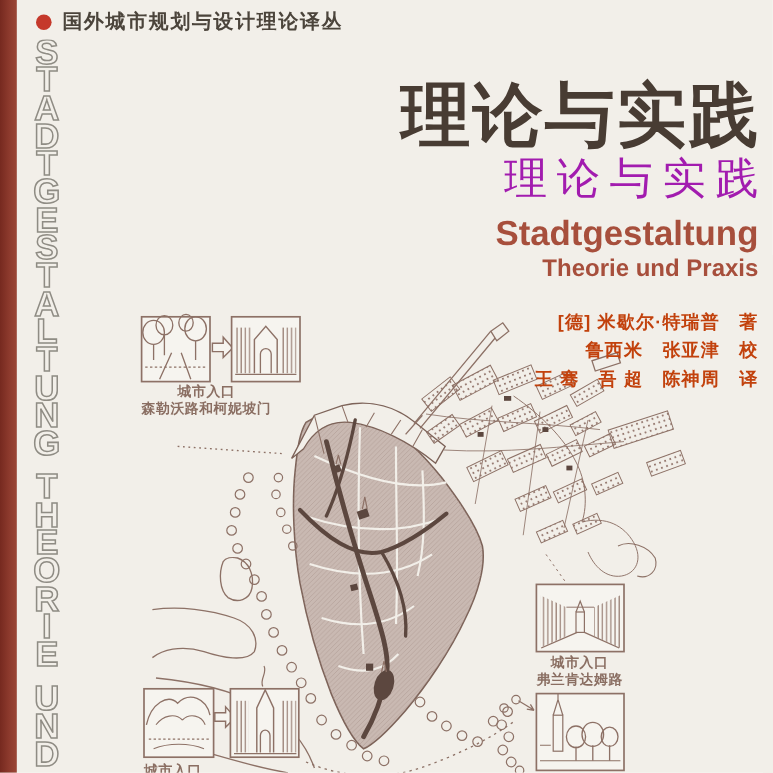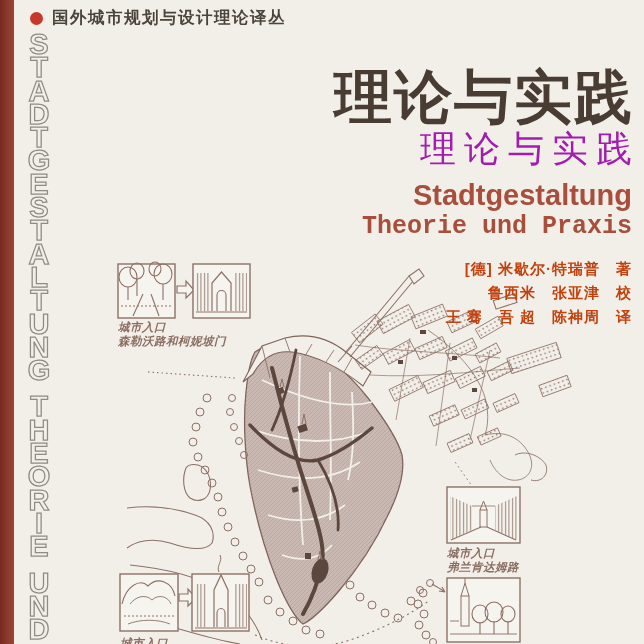--- a/index.html
+++ b/index.html
@@ -24,31 +24,31 @@
   .series-bullet{width:13px;height:13px;border-radius:50%;background:#c5392b;margin-right:9px;}
   .series-label{font-size:16.5px;font-weight:bold;letter-spacing:1.5px;color:#4b443b;}
 
   
   .title-zh{position:absolute;top:68px;right:12px;font-size:58px;line-height:1;
     font-weight:bold;color:#483c33;letter-spacing:2px;margin-right:-2px;white-space:nowrap;}
   .subtitle-zh{position:absolute;top:131px;right:12px;font-size:36px;line-height:1;
     font-weight:normal;color:#a21caf;letter-spacing:8px;margin-right:-8px;white-space:nowrap;}
   .title-de{position:absolute;top:181px;right:12px;font-size:29px;line-height:1;
     font-weight:bold;color:#a74f3c;white-space:nowrap;}
-  .subtitle-de{position:absolute;top:214px;right:12px;font-size:25px;line-height:1;
-    font-weight:bold;color:#a74f3c;white-space:nowrap;font-family:Liberation Mono, monospace;}
+  .subtitle-de{position:absolute;top:214px;right:12px;font-size:20px;line-height:1;
+    font-weight:bold;color:#a74f3c;white-space:nowrap;}
 
   
   .credits{position:absolute;top:257px;right:12px;text-align:right;
     font-size:15px;line-height:24px;font-weight:bold;color:#c2410c;letter-spacing:1px;}
 
   
   .map-svg{position:absolute;left:0;top:0;}
   .map-label{position:absolute;font-size:11.5px;line-height:13.5px;color:#8a6e62;
-    font-style:italic;letter-spacing:0.5px;white-space:nowrap;font-weight:bold;}
+    letter-spacing:0.5px;white-space:nowrap;font-weight:bold;text-align:center;}
   .lbl-tl{left:118px;top:321px;}
   .lbl-r {left:447px;top:547px;}
   .lbl-bl{left:120px;top:637px;}
 </style>
 </head>
 <body>
 
 <div class="cover">
 
   <div class="spine-bar"></div>

